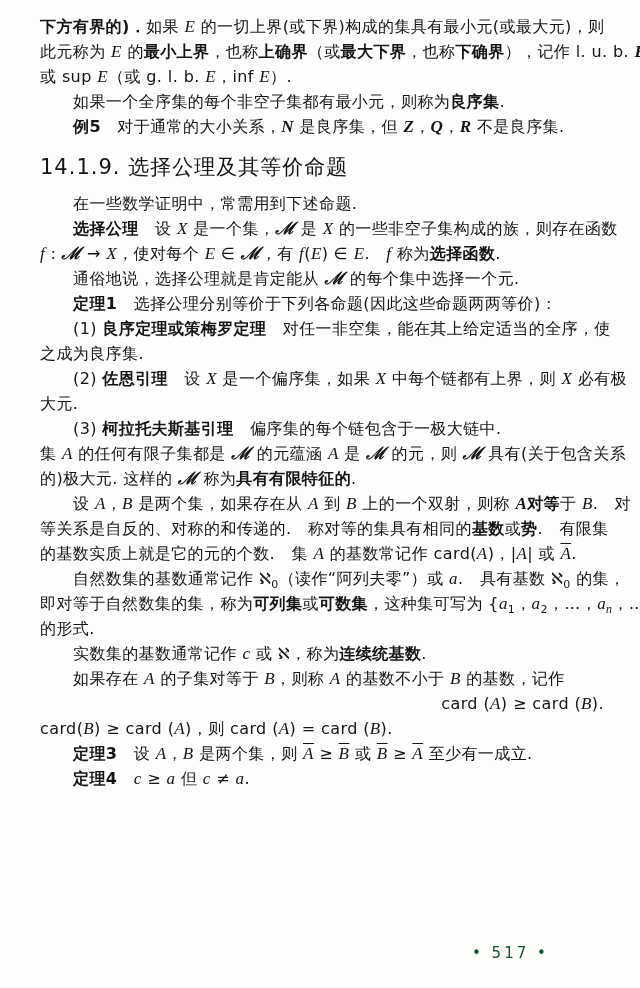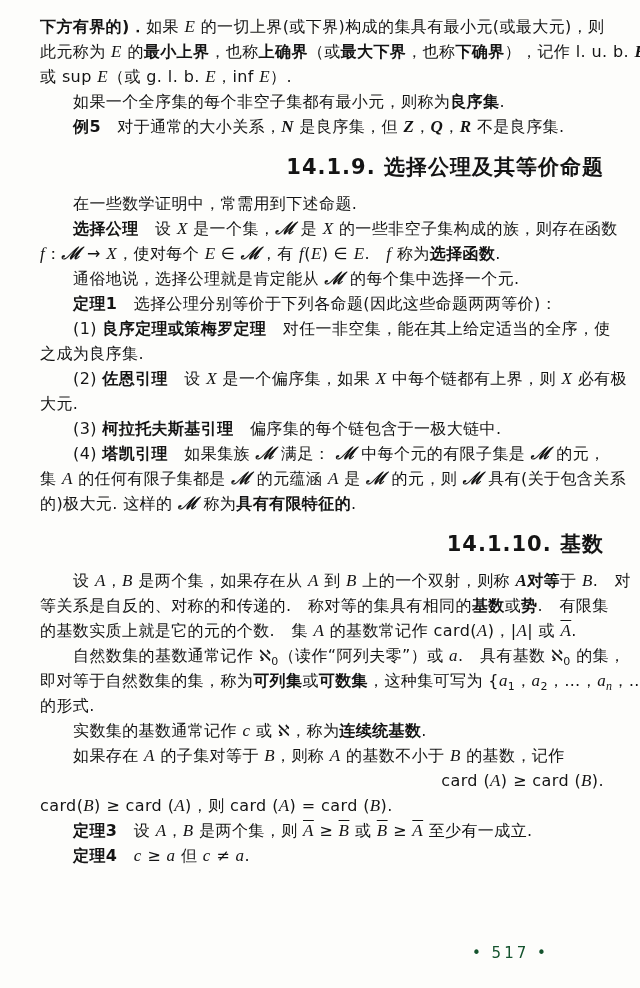--- a/index.html
+++ b/index.html
@@ -28,22 +28,21 @@
   }
   .line.indent { padding-left: 33px; }
   .line.center { text-align: right; padding-left: 0; }
   .line.heading {
     font-size: 21px;
     line-height: 30px;
     height: 30px;
     margin-top: 13px;
     margin-bottom: 9px;
     letter-spacing: 1px;
-    font-weight: 700;
-    text-align: right;
+    font-weight: 400;
   }
   .b { font-weight: 700; }
   .i, .m {
     font-family: "Liberation Serif", "DejaVu Serif", serif;
     font-style: italic;
     font-size: 17px;
   }
   .m { font-weight: 600; }
   .bar { text-decoration: overline; }
   .sub {
@@ -74,24 +73,22 @@
       <div class="line indent"><span>在一些数学证明中，常需用到下述命题.</span></div>
       <div class="line indent"><span class="b">选择公理</span><span>　设 </span><span class="i">X</span><span> 是一个集，</span><span class="m">ℳ</span><span> 是 </span><span class="i">X</span><span> 的一些非空子集构成的族，则存在函数</span></div>
       <div class="line body"><span class="i">f</span><span>：</span><span class="m">ℳ</span><span> → </span><span class="i">X</span><span>，使对每个 </span><span class="i">E</span><span> ∈ </span><span class="m">ℳ</span><span>，有 </span><span class="i">f</span><span>(</span><span class="i">E</span><span>) ∈ </span><span class="i">E</span><span>.　</span><span class="i">f</span><span> 称为</span><span class="b">选择函数</span><span>.</span></div>
       <div class="line indent"><span>通俗地说，选择公理就是肯定能从 </span><span class="m">ℳ</span><span> 的每个集中选择一个元.</span></div>
       <div class="line indent"><span class="b">定理1</span><span>　选择公理分别等价于下列各命题(因此这些命题两两等价)：</span></div>
       <div class="line indent"><span>(1) </span><span class="b">良序定理或策梅罗定理</span><span>　对任一非空集，能在其上给定适当的全序，使</span></div>
       <div class="line body"><span>之成为良序集.</span></div>
       <div class="line indent"><span>(2) </span><span class="b">佐恩引理</span><span>　设 </span><span class="i">X</span><span> 是一个偏序集，如果 </span><span class="i">X</span><span> 中每个链都有上界，则 </span><span class="i">X</span><span> 必有极</span></div>
       <div class="line body"><span>大元.</span></div>
       <div class="line indent"><span>(3) </span><span class="b">柯拉托夫斯基引理</span><span>　偏序集的每个链包含于一极大链中.</span></div>
-      <div class="line indent"><span>(4) </span><span class="b">塔凯引理</span><span>　如果集族 </span><span class="m">ℳ</span><span> 满足： </span><span class="m">ℳ</span><span> 中每个元的有限子集是 </span><span class="m">ℳ</span><span> 的元，</span></div>
       <div class="line body"><span>集 </span><span class="i">A</span><span> 的任何有限子集都是 </span><span class="m">ℳ</span><span> 的元蕴涵 </span><span class="i">A</span><span> 是 </span><span class="m">ℳ</span><span> 的元，则 </span><span class="m">ℳ</span><span> 具有(关于包含关系</span></div>
       <div class="line body"><span>的)极大元. 这样的 </span><span class="m">ℳ</span><span> 称为</span><span class="b">具有有限特征的</span><span>.</span></div>
-      <div class="line heading"><span>14.1.10. 基数</span></div>
       <div class="line indent"><span>设 </span><span class="i">A</span><span>，</span><span class="i">B</span><span> 是两个集，如果存在从 </span><span class="i">A</span><span> 到 </span><span class="i">B</span><span> 上的一个双射，则称 </span><span class="b i">A</span><span class="b">对等</span><span>于 </span><span class="i">B</span><span>.　对</span></div>
       <div class="line body"><span>等关系是自反的、对称的和传递的.　称对等的集具有相同的</span><span class="b">基数</span><span>或</span><span class="b">势</span><span>.　有限集</span></div>
       <div class="line body"><span>的基数实质上就是它的元的个数.　集 </span><span class="i">A</span><span> 的基数常记作 card(</span><span class="i">A</span><span>)，|</span><span class="i">A</span><span>| 或 </span><span class="i bar">A</span><span>.</span></div>
       <div class="line indent"><span>自然数集的基数通常记作 </span><span>ℵ</span><span class="sub">0</span><span>（读作“阿列夫零”）或 </span><span class="i">a</span><span>.　具有基数 </span><span>ℵ</span><span class="sub">0</span><span> 的集，</span></div>
       <div class="line body"><span>即对等于自然数集的集，称为</span><span class="b">可列集</span><span>或</span><span class="b">可数集</span><span>，这种集可写为 {</span><span class="i">a</span><span class="sub">1</span><span>，</span><span class="i">a</span><span class="sub">2</span><span>，…，</span><span class="i">a</span><span class="i sub">n</span><span>，…}</span></div>
       <div class="line body"><span>的形式.</span></div>
       <div class="line indent"><span>实数集的基数通常记作 </span><span class="i">c</span><span> 或 </span><span>ℵ</span><span>，称为</span><span class="b">连续统基数</span><span>.</span></div>
       <div class="line indent"><span>如果存在 </span><span class="i">A</span><span> 的子集对等于 </span><span class="i">B</span><span>，则称 </span><span class="i">A</span><span> 的基数不小于 </span><span class="i">B</span><span> 的基数，记作</span></div>
       <div class="line center"><span>card (</span><span class="i">A</span><span>) ≥ card (</span><span class="i">B</span><span>).</span></div>
       <div class="line body"><span>card(</span><span class="i">B</span><span>) ≥ card (</span><span class="i">A</span><span>)，则 card (</span><span class="i">A</span><span>) = card (</span><span class="i">B</span><span>).</span></div>

